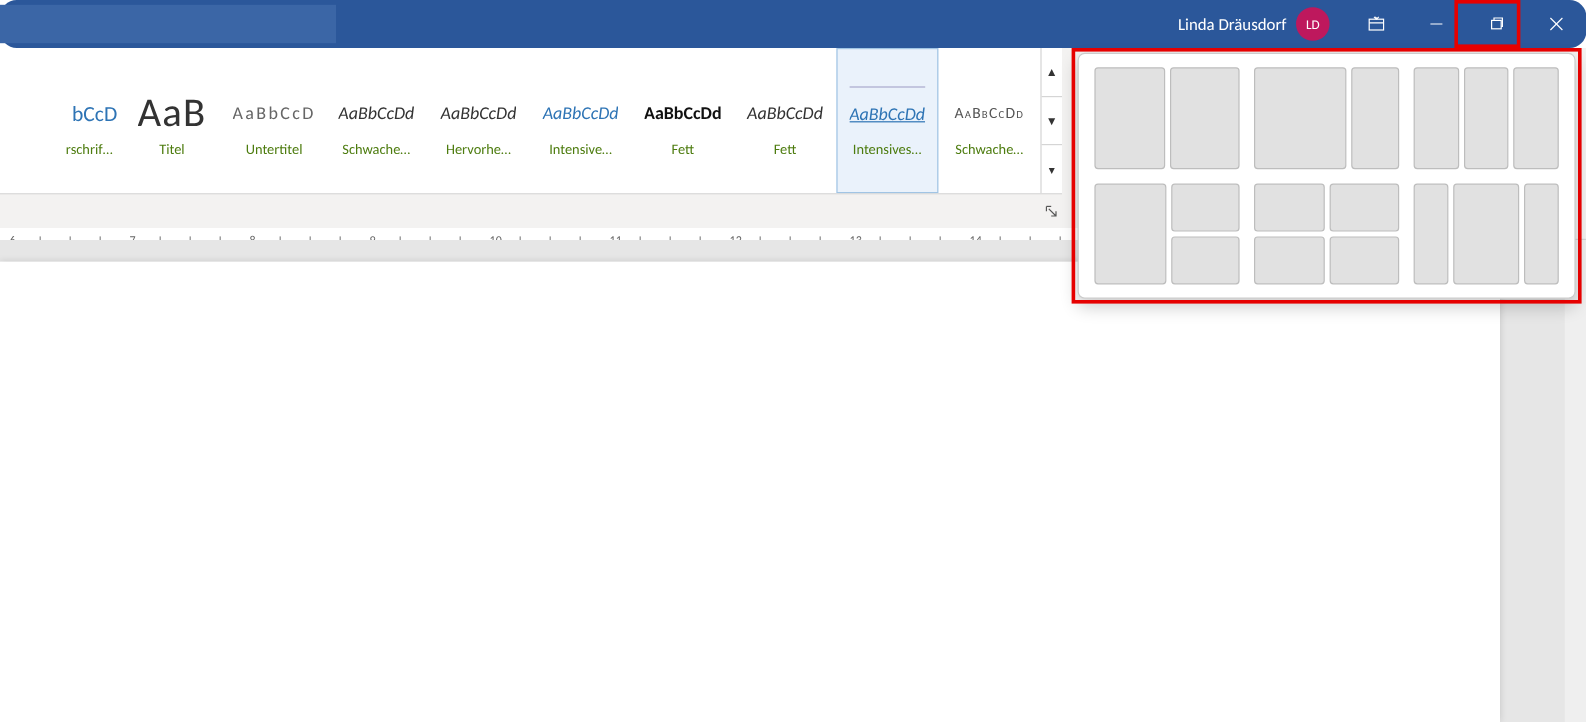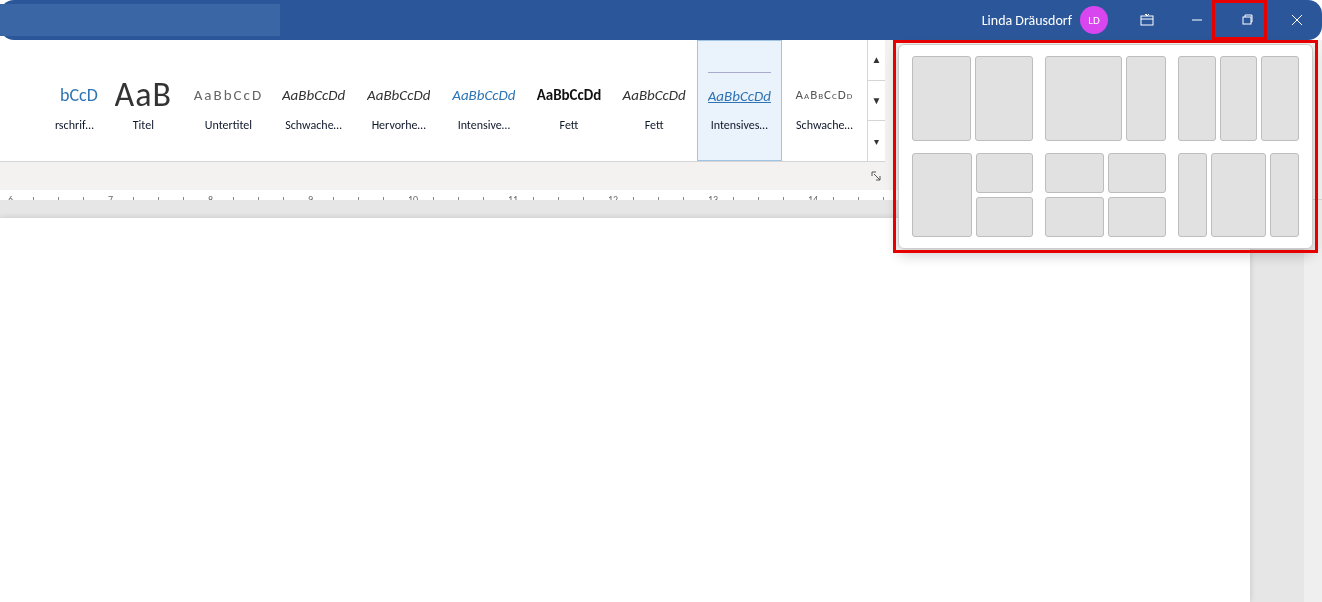--- a/index.html
+++ b/index.html
@@ -29,21 +29,21 @@
   }
   .titlebar-spacer { flex: 1; }
   .username {
     font-size: 14px;
     color: #fff;
     margin-right: 8px;
   }
   .avatar {
     width: 28px; height: 28px;
     border-radius: 50%;
-    background: #d946ef;
+    background: #be185d;
     color: #fff;
     font-size: 11px;
     display: flex;
     align-items: center;
     justify-content: center;
     margin-right: 14px;
   }
   .win-btn {
     width: 50px;
     height: 40px;
@@ -107,21 +107,21 @@
     display: flex;
     align-items: center;
     justify-content: center;
     font-size: 16px;
     color: #595959;
     white-space: nowrap;
     overflow: hidden;
   }
   .style-label {
     font-size: 12px;
-    color: #0f172a;
+    color: #4d7c0f;
     white-space: nowrap;
     overflow: hidden;
     text-overflow: ellipsis;
     width: 100%;
   }
   .styles-scroll {
     width: 18px;
     border-left: 1px solid #d5d5d5;
     display: flex;
     flex-direction: column;

